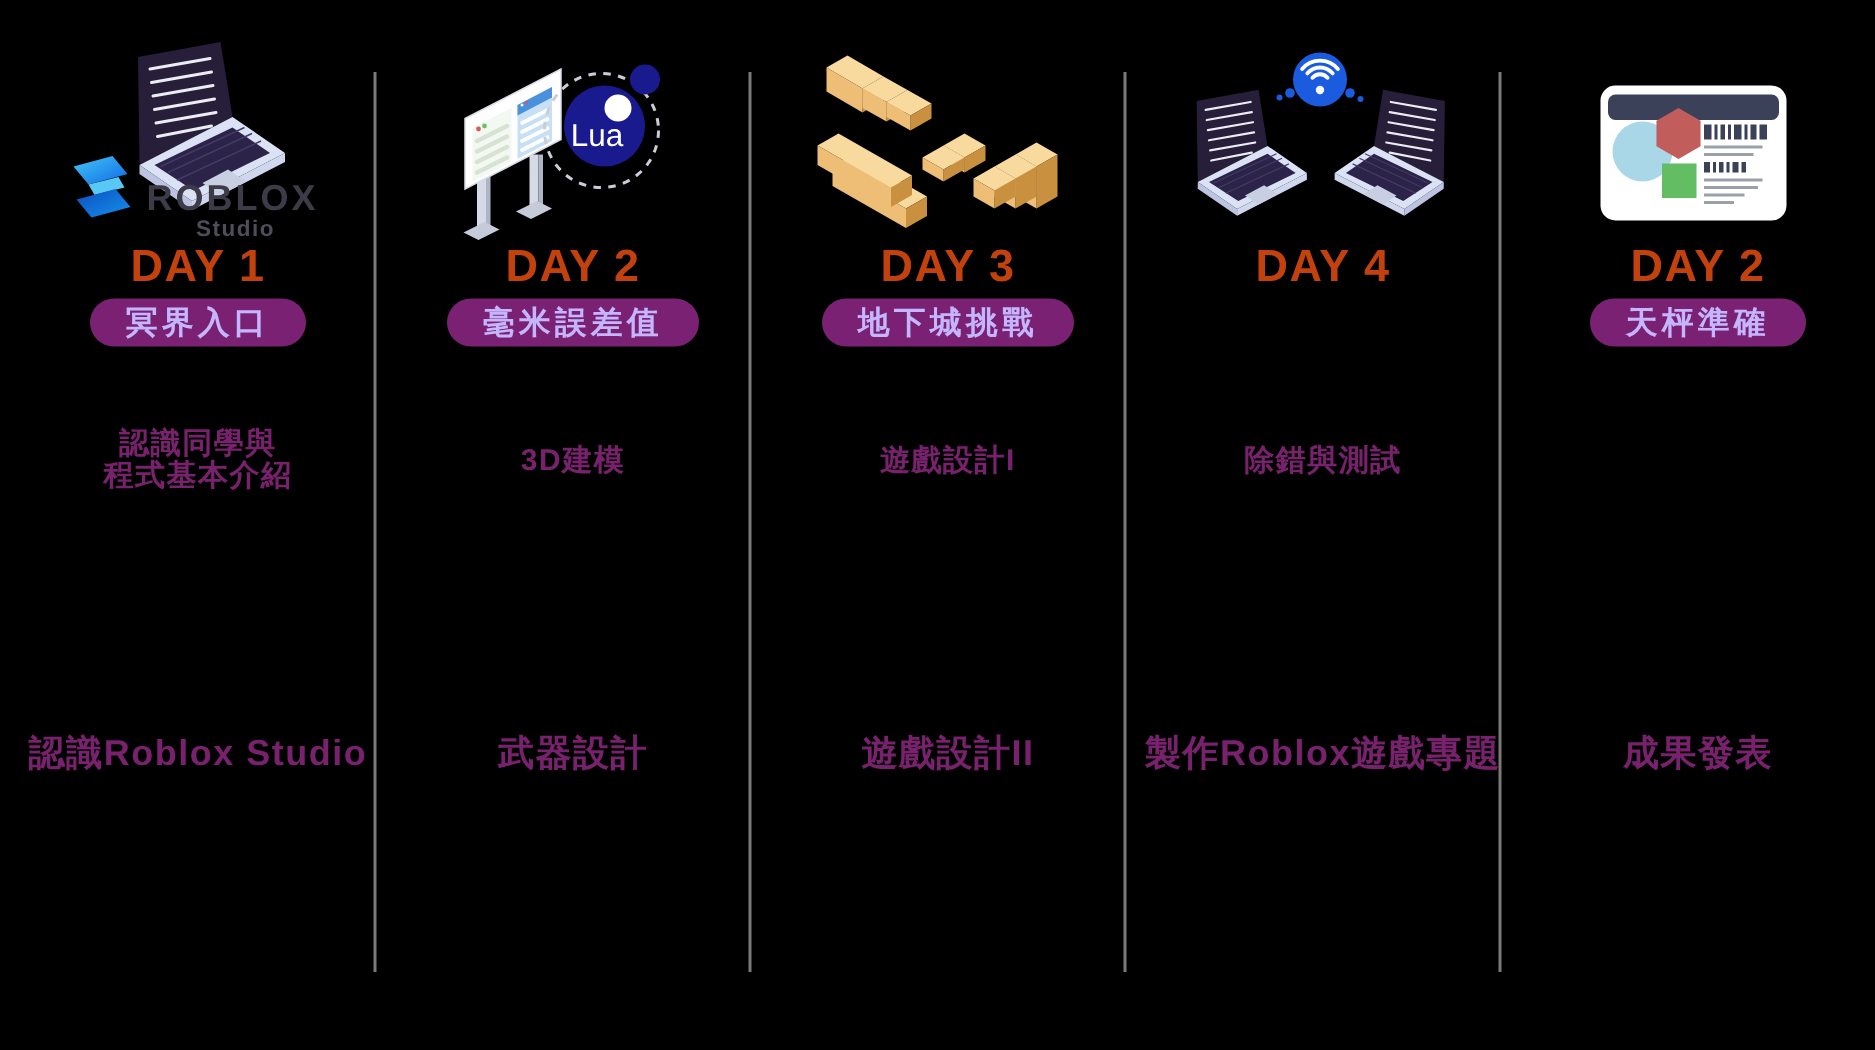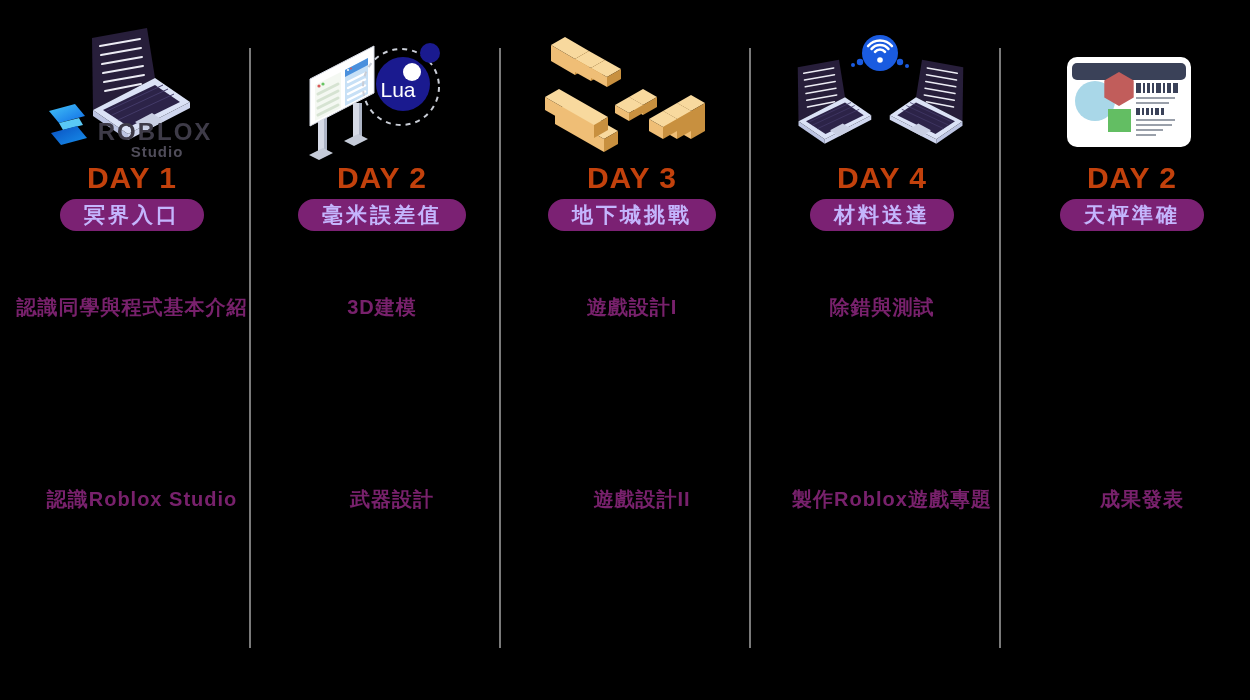--- a/index.html
+++ b/index.html
@@ -15,26 +15,26 @@
     font-size:30px;font-weight:800;letter-spacing:1px;color:#c2410c;line-height:32px;
   }
   .badge{
     position:absolute;top:199px;left:50%;transform:translateX(-50%);
     background:#7B2173;color:#c4b5fd;border-radius:17px;height:32px;
     padding:0 24px;box-sizing:border-box;display:flex;align-items:center;
     font-size:21px;font-weight:bold;letter-spacing:3px;white-space:nowrap;
   }
   .item1{
     position:absolute;top:284px;left:0;width:100%;height:46px;
-    display:flex;flex-direction:row;justify-content:center;align-items:center;
+    display:flex;flex-direction:column;justify-content:center;align-items:center;
     color:#78216C;font-size:20px;font-weight:bold;line-height:21px;letter-spacing:1px;
   }
   .item2{
     position:absolute;top:486px;left:0;width:100%;text-align:center;
-    color:#78216C;font-size:20px;font-weight:bold;letter-spacing:1px;margin-left:10px;
+    color:#78216C;font-size:24px;font-weight:bold;letter-spacing:1px;
   }
   svg{display:block;}
 </style>
 </head>
 <body>
 
 <div class="board">
 
   <svg width="0" height="0" style="position:absolute">
     <defs>
@@ -225,23 +225,20 @@
         <circle cx="115" cy="38" r="18" fill="#1A5BE0"></circle>
         <g stroke="#FFFFFF" stroke-width="2.6" fill="none" stroke-linecap="round">
           <path d="M 103.1 31.0 A 15.5 15.5 0 0 1 126.9 31.0"></path>
           <path d="M 106.6 33.9 A 11 11 0 0 1 123.4 33.9"></path>
           <path d="M 110.0 36.8 A 6.5 6.5 0 0 1 120.0 36.8"></path>
         </g>
         <circle cx="115" cy="45" r="2.8" fill="#FFFFFF"></circle>
       </svg>
     </div>
     <div class="day-heading">DAY 4</div>
-    <div class="badge">
-      <span>材料送達</span>
-    </div>
     <div class="item1">
       <span>除錯與測試</span>
     </div>
     <div class="item2">製作Roblox遊戲專題</div>
   </div>
 
   <div class="col" style="left:1000px">
     <div class="icon-wrap">
       <svg viewBox="0 0 220 145" width="220" height="145">
 

